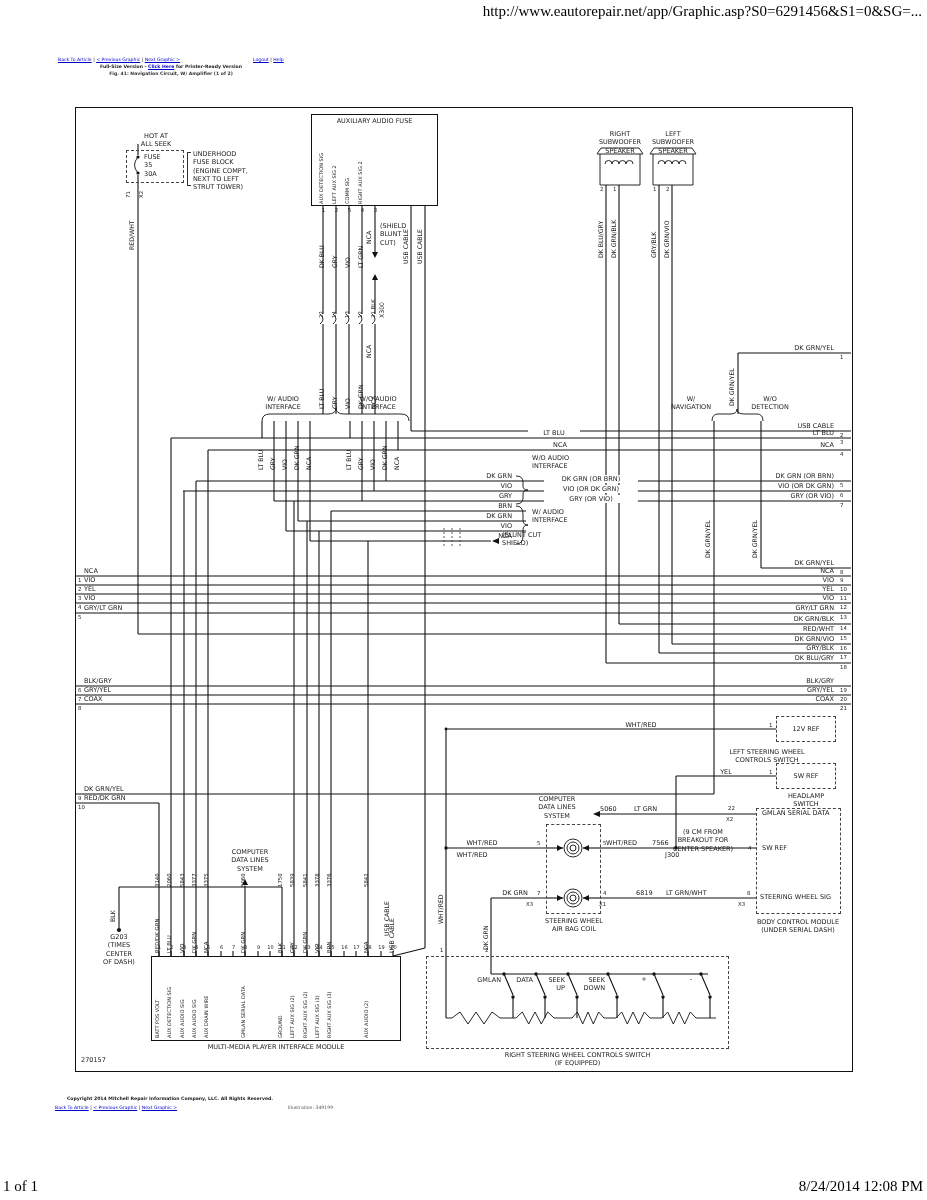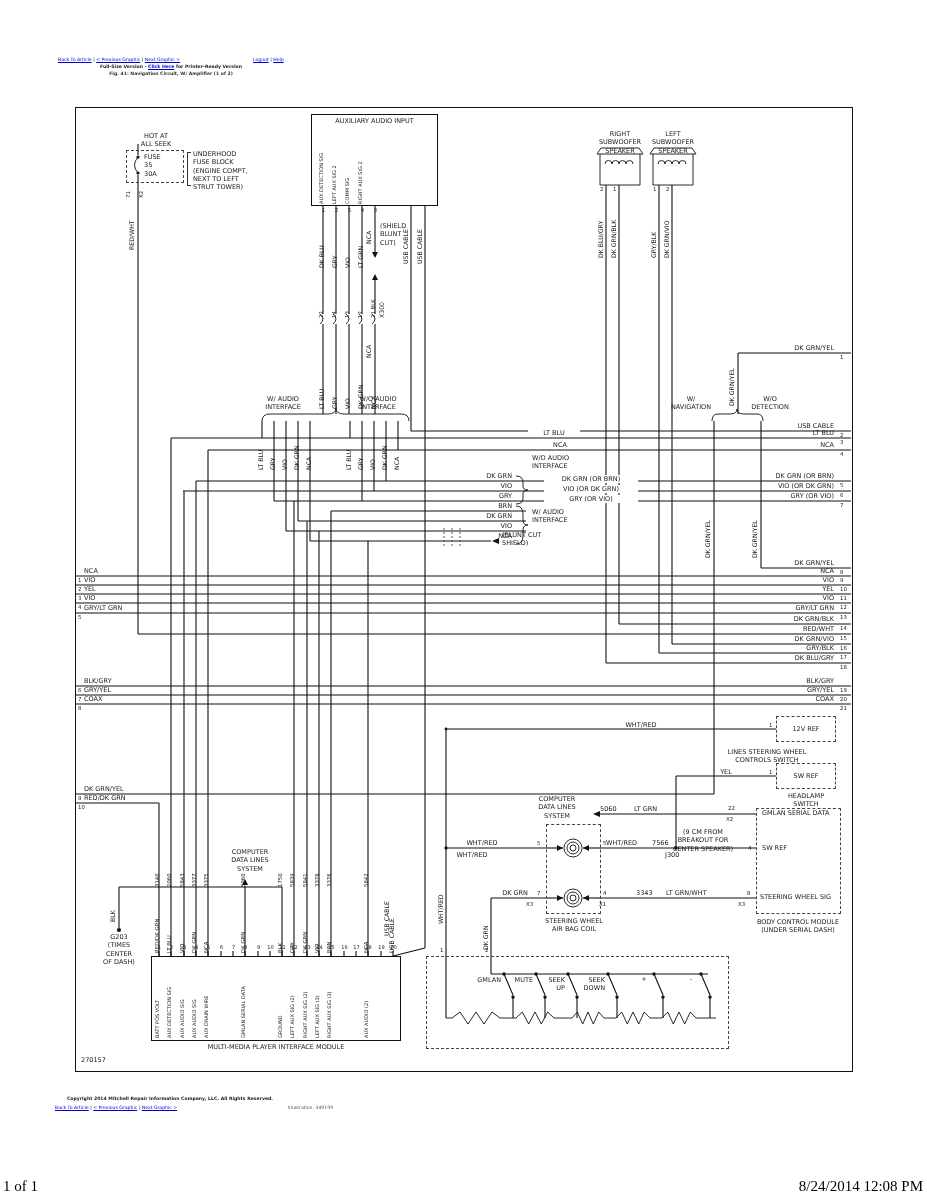--- a/index.html
+++ b/index.html
@@ -24,20 +24,21 @@
   svg path.thin{stroke:#111;stroke-width:0.9;fill:none;}
   svg circle.d{fill:#111;}
   svg circle.coil{stroke:#111;stroke-width:0.9;fill:none;}
   svg polygon.a{fill:#111;}
 </style>
 </head>
 <body>
 
 <div id="page">
 
+  <div class="abs serif" style="right:5px;top:3px;">http://www.eautorepair.net/app/Graphic.asp?S0=6291456&amp;S1=0&amp;SG=...</div>
 
   <div class="abs tiny" style="left:58px;top:57px;">
     <span class="lnk">Back To Article</span>
     <span>|</span>
     <span class="lnk">&lt; Previous Graphic</span>
     <span>|</span>
     <span class="lnk">Next Graphic &gt;</span>
   </div>
   <div class="abs tiny" style="left:253px;top:57px;">
     <span class="lnk">Logout</span>
@@ -248,21 +249,21 @@
 30A</div>
     <div class="lbl" style="left:117px;top:42px;width:74px;">UNDERHOOD
 FUSE BLOCK
 (ENGINE COMPT,
 NEXT TO LEFT
 STRUT TOWER)</div>
     <div class="vlbl pin" style="left:50px;top:78px;height:12px;">71</div>
     <div class="vlbl pin" style="left:63px;top:78px;height:12px;">X2</div>
     <div class="vlbl" style="left:53px;top:92px;height:50px;">RED/WHT</div>
 
-    <div class="lbl c" style="left:237px;top:9px;width:123px;">AUXILIARY AUDIO INPUT</div>
+    <div class="lbl c" style="left:237px;top:9px;width:123px;">AUXILIARY AUDIO FUSE</div>
     <div class="lbl" style="left:304px;top:114px;width:54px;">(SHIELD
 BLUNT
 CUT)</div>
     <div class="vlbl" style="left:290px;top:108px;height:28px;">NCA</div>
     <div class="vlbl" style="left:303px;top:176px;height:34px;">X300</div>
 
     <div class="lbl c" style="left:514px;top:22px;width:60px;">RIGHT
 SUBWOOFER
 SPEAKER</div>
     <div class="lbl c" style="left:567px;top:22px;width:60px;">LEFT
@@ -304,21 +305,21 @@
     <div class="lbl" style="left:456px;top:400px;width:58px;">W/ AUDIO
 INTERFACE</div>
     <div class="lbl c bg" style="left:468px;top:367px;width:92px;">DK GRN  (OR BRN)</div>
     <div class="lbl c bg" style="left:468px;top:377px;width:92px;">VIO  (OR DK GRN)</div>
     <div class="lbl c bg" style="left:468px;top:387px;width:92px;">GRY  (OR VIO)</div>
     <div class="lbl" style="left:426px;top:423px;width:56px;">(BLUNT CUT
 SHIELD)</div>
 
     <div class="lbl c" style="left:534px;top:613px;width:62px;">WHT/RED</div>
     <div class="lbl pin" style="left:693px;top:614px;">1</div>
-    <div class="lbl c" style="left:622px;top:640px;width:138px;">LINES STEERING WHEEL
+    <div class="lbl c" style="left:622px;top:640px;width:138px;">LEFT STEERING WHEEL
 CONTROLS SWITCH</div>
     <div class="lbl c" style="left:628px;top:660px;width:44px;">YEL</div>
     <div class="lbl pin" style="left:693px;top:661px;">1</div>
     <div class="lbl c" style="left:698px;top:684px;width:64px;">HEADLAMP
 SWITCH</div>
     <div class="lbl" style="left:524px;top:697px;">5060</div>
     <div class="lbl" style="left:558px;top:697px;">LT GRN</div>
     <div class="lbl pin" style="left:652px;top:697px;">22</div>
     <div class="lbl pin" style="left:650px;top:708px;">X2</div>
     <div class="lbl c" style="left:448px;top:687px;width:66px;">COMPUTER
@@ -332,36 +333,38 @@
     <div class="lbl" style="left:576px;top:731px;">7566</div>
     <div class="lbl" style="left:589px;top:743px;">J300</div>
     <div class="lbl c" style="left:544px;top:720px;width:70px;margin-left:48px;">(9 CM FROM
 BREAKOUT FOR
 CENTER SPEAKER)</div>
     <div class="lbl c" style="left:418px;top:781px;width:42px;">DK GRN</div>
     <div class="lbl pin" style="left:461px;top:782px;">7</div>
     <div class="lbl pin" style="left:450px;top:793px;">X3</div>
     <div class="lbl pin" style="left:527px;top:782px;">4</div>
     <div class="lbl pin" style="left:523px;top:793px;">X1</div>
-    <div class="lbl" style="left:560px;top:781px;">3343</div>
+    <div class="lbl" style="left:560px;top:781px;">6819</div>
     <div class="lbl" style="left:590px;top:781px;">LT GRN/WHT</div>
     <div class="lbl pin" style="left:671px;top:782px;">8</div>
     <div class="lbl pin" style="left:662px;top:793px;">X3</div>
     <div class="lbl c" style="left:452px;top:809px;width:92px;">STEERING WHEEL
 AIR BAG COIL</div>
     <div class="lbl" style="left:686px;top:701px;width:78px;">GMLAN SERIAL DATA</div>
     <div class="lbl pin" style="left:672px;top:737px;">4</div>
     <div class="lbl" style="left:686px;top:736px;width:40px;">SW REF</div>
     <div class="lbl" style="left:684px;top:785px;width:80px;">STEERING WHEEL SIG</div>
     <div class="lbl c" style="left:652px;top:810px;width:140px;">BODY CONTROL MODULE
 (UNDER SERIAL DASH)</div>
     <div class="vlbl" style="left:362px;top:768px;height:48px;">WHT/RED</div>
     <div class="vlbl" style="left:407px;top:798px;height:44px;">DK GRN</div>
     <div class="lbl pin" style="left:364px;top:839px;">1</div>
     <div class="lbl pin" style="left:409px;top:839px;">2</div>
+    <div class="lbl c" style="left:350px;top:943px;width:303px;">RIGHT STEERING WHEEL CONTROLS SWITCH
+(IF EQUIPPED)</div>
 
     <div class="lbl c" style="left:136px;top:740px;width:76px;">COMPUTER
 DATA LINES
 SYSTEM</div>
     <div class="lbl c" style="left:20px;top:825px;width:46px;">G203
 (TIMES
 CENTER
 OF DASH)</div>
     <div class="vlbl" style="left:34px;top:778px;height:36px;">BLK</div>
     <div class="lbl c" style="left:75px;top:935px;width:250px;">MULTI-MEDIA PLAYER INTERFACE MODULE</div>
@@ -519,21 +522,21 @@
         <div class="lbl pin c f5" style="left: 264px; top: 836px; width: 9px;">16</div>
         <div class="lbl pin c f5" style="left: 276px; top: 836px; width: 9px;">17</div>
         <div class="lbl pin c f5" style="left: 288px; top: 836px; width: 9px;">18</div>
         <div class="vlbl f5" style="left: 288px; top: 852px; height: 78px;">AUX AUDIO (2)</div>
         <div class="vlbl pin" style="left: 288px; top: 781px; height: 64px;">NCA</div>
         <div class="vlbl pin" style="left: 288px; top: 741px; height: 38px;">5842</div>
         <div class="lbl pin c f5" style="left: 301px; top: 836px; width: 9px;">19</div>
         <div class="lbl pin c f5" style="left: 313px; top: 836px; width: 9px;">20</div>
         <div class="vlbl " style="left: 313px; top: 745px; height: 100px;">USB CABLE</div>
         <div class="lbl r" style="left: 392px; top: 868px; width: 33px;">GMLAN</div>
-        <div class="lbl r" style="left: 424px; top: 868px; width: 33px;">MUTE</div>
+        <div class="lbl r" style="left: 424px; top: 868px; width: 33px;">DATA</div>
         <div class="lbl r" style="left: 456px; top: 868px; width: 33px;">SEEK
 UP</div>
         <div class="lbl r" style="left: 496px; top: 868px; width: 33px;">SEEK
 DOWN</div>
         <div class="lbl c" style="left: 562px; top: 867px; width: 12px;">+</div>
         <div class="lbl c" style="left: 609px; top: 867px; width: 12px;">-</div>
       </div>
   </div>
 
   <div class="abs tiny c" style="left:60px;top:1096px;width:220px;font-weight:bold;">Copyright 2014 Mitchell Repair Information Company, LLC.  All Rights Reserved.</div>

